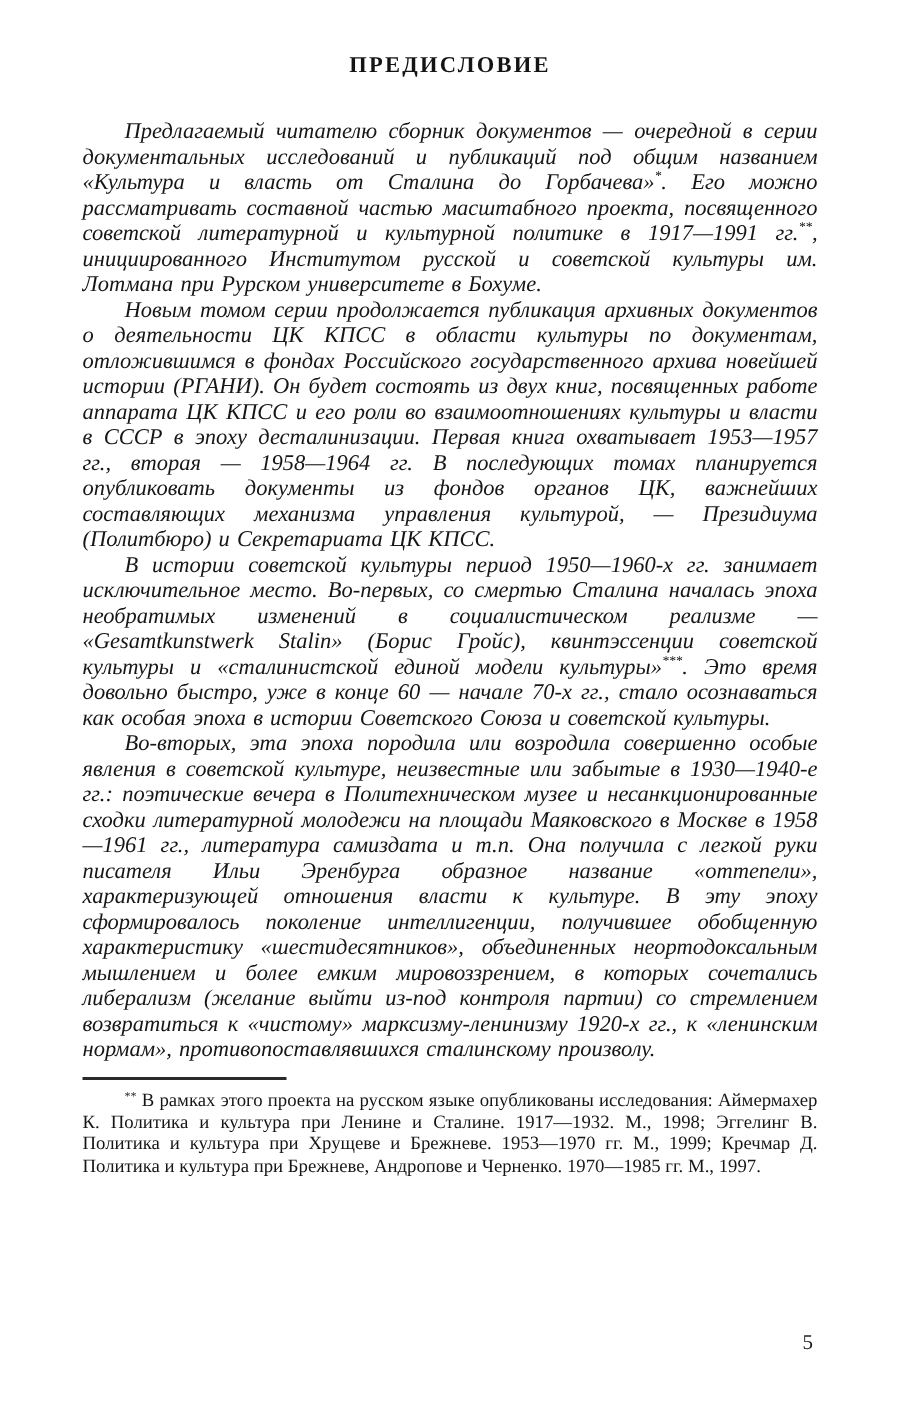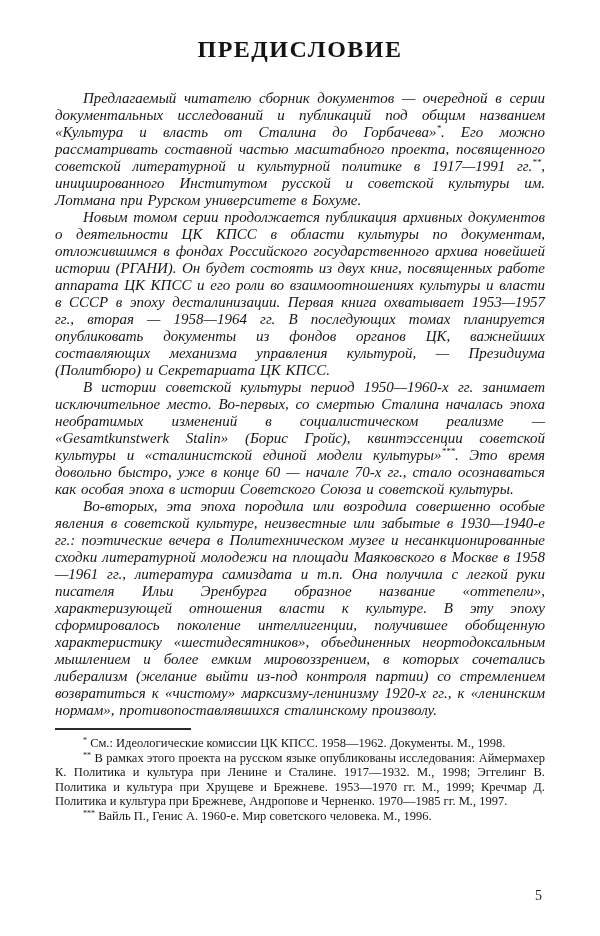--- a/index.html
+++ b/index.html
@@ -14,21 +14,21 @@
     background: #ffffff;
     color: #161616;
     font-family: "Liberation Serif", "DejaVu Serif", serif;
     overflow: hidden;
     box-sizing: border-box;
     padding: 36px 55px 0 55px;
   }
   .title {
     margin: 0 0 27px 0;
     text-align: center;
-    font-size: 24px;
+    font-size: 15px;
     font-weight: bold;
     letter-spacing: 1.5px;
     color: #141414;
   }
   .body-text p.para {
     margin: 0;
     text-indent: 28px;
     text-align: justify;
     font-size: 15px;
     line-height: 17px;
@@ -79,20 +79,18 @@
   <div class="body-text">
     <p class="para"><span>Предлагаемый читателю сборник документов — очередной в серии документальных исследований и публикаций под общим названием «Культура и власть от Сталина до Горбачева»</span><sup>*</sup><span>. Его можно рассматривать составной частью масштабного проекта, посвященного советской литературной и культурной политике в 1917—1991 гг.</span><sup>**</sup><span>, инициированного Институтом русской и советской культуры им. Лотмана при Рурском университете в Бохуме.</span></p>
     <p class="para"><span>Новым томом серии продолжается публикация архивных документов о деятельности ЦК КПСС в области культуры по документам, отложившимся в фондах Российского государственного архива новейшей истории (РГАНИ). Он будет состоять из двух книг, посвященных работе аппарата ЦК КПСС и его роли во взаимоотношениях культуры и власти в СССР в эпоху десталинизации. Первая книга охватывает 1953—1957 гг., вторая — 1958—1964 гг. В последующих томах планируется опубликовать документы из фондов органов ЦК, важнейших составляющих механизма управления культурой, — Президиума (Политбюро) и Секретариата ЦК КПСС.</span></p>
     <p class="para"><span>В истории советской культуры период 1950—1960-х гг. занимает исключительное место. Во-первых, со смертью Сталина началась эпоха необратимых изменений в социалистическом реализме — «Gesamtkunstwerk Stalin» (Борис Гройс), квинтэссенции советской культуры и «сталинистской единой модели культуры»</span><sup>***</sup><span>. Это время довольно быстро, уже в конце 60 — начале 70-х гг., стало осознаваться как особая эпоха в истории Советского Союза и советской культуры.</span></p>
     <p class="para"><span>Во-вторых, эта эпоха породила или возродила совершенно особые явления в советской культуре, неизвестные или забытые в 1930—1940-е гг.: поэтические вечера в Политехническом музее и несанкционированные сходки литературной молодежи на площади Маяковского в Москве в 1958—1961 гг., литература самиздата и т.п. Она получила с легкой руки писателя Ильи Эренбурга образное название «оттепели», характеризующей отношения власти к культуре. В эту эпоху сформировалось поколение интеллигенции, получившее обобщенную характеристику «шестидесятников», объединенных неортодоксальным мышлением и более емким мировоззрением, в которых сочетались либерализм (желание выйти из-под контроля партии) со стремлением возвратиться к «чистому» марксизму-ленинизму 1920-х гг., к «ленинским нормам», противопоставлявшихся сталинскому произволу.</span></p>
   </div>
 
   <div class="footnote-sep"></div>
 
   <div class="footnotes">
-    <p class="fnote"><sup>*</sup><span> См.: Идеологические комиссии ЦК КПСС. 1958—1962. Документы. М., 1998.</span></p>
     <p class="fnote"><sup>**</sup><span> В рамках этого проекта на русском языке опубликованы исследования: Аймермахер К. Политика и культура при Ленине и Сталине. 1917—1932. М., 1998; Эггелинг В. Политика и культура при Хрущеве и Брежневе. 1953—1970 гг. М., 1999; Кречмар Д. Политика и культура при Брежневе, Андропове и Черненко. 1970—1985 гг. М., 1997.</span></p>
-    <p class="fnote"><sup>***</sup><span> Вайль П., Генис А. 1960-е. Мир советского человека. М., 1996.</span></p>
   </div>
 
   <div class="page-number">5</div>
 
 </div>
 
 </body></html>

